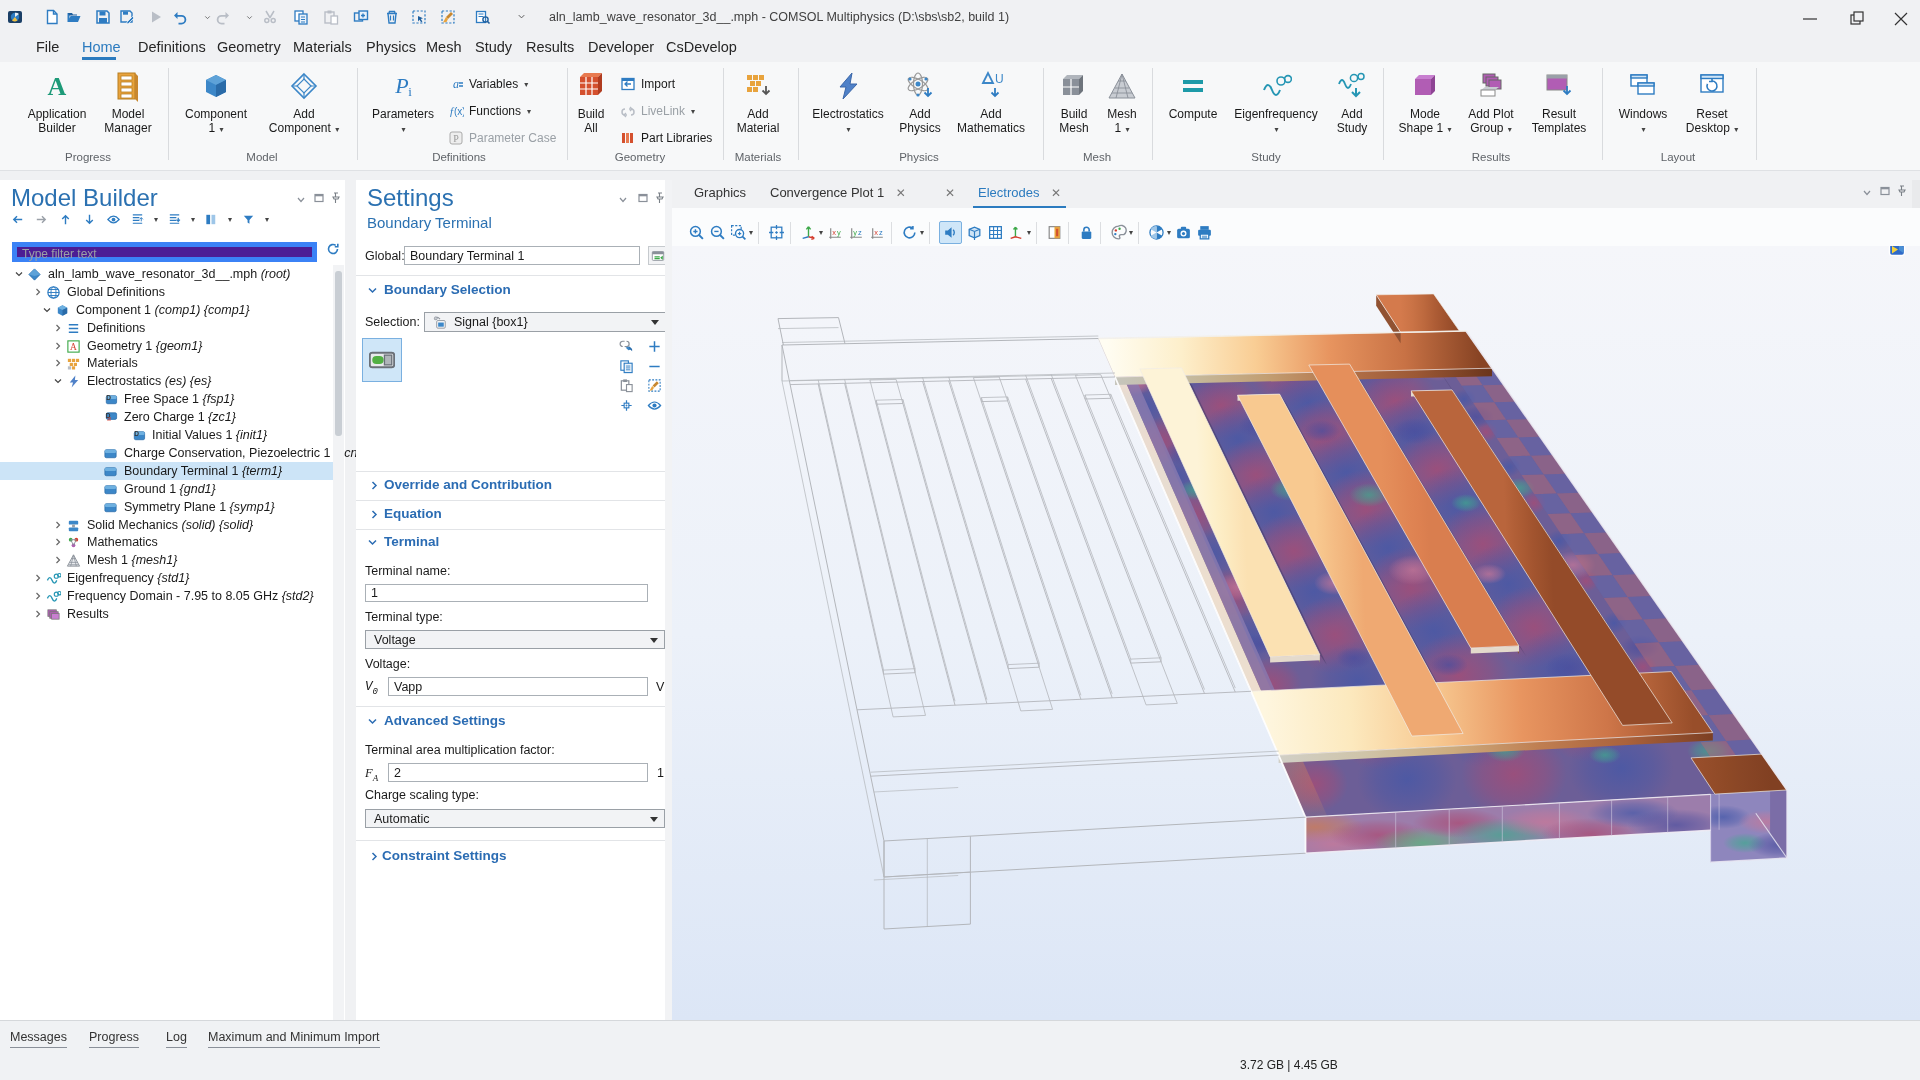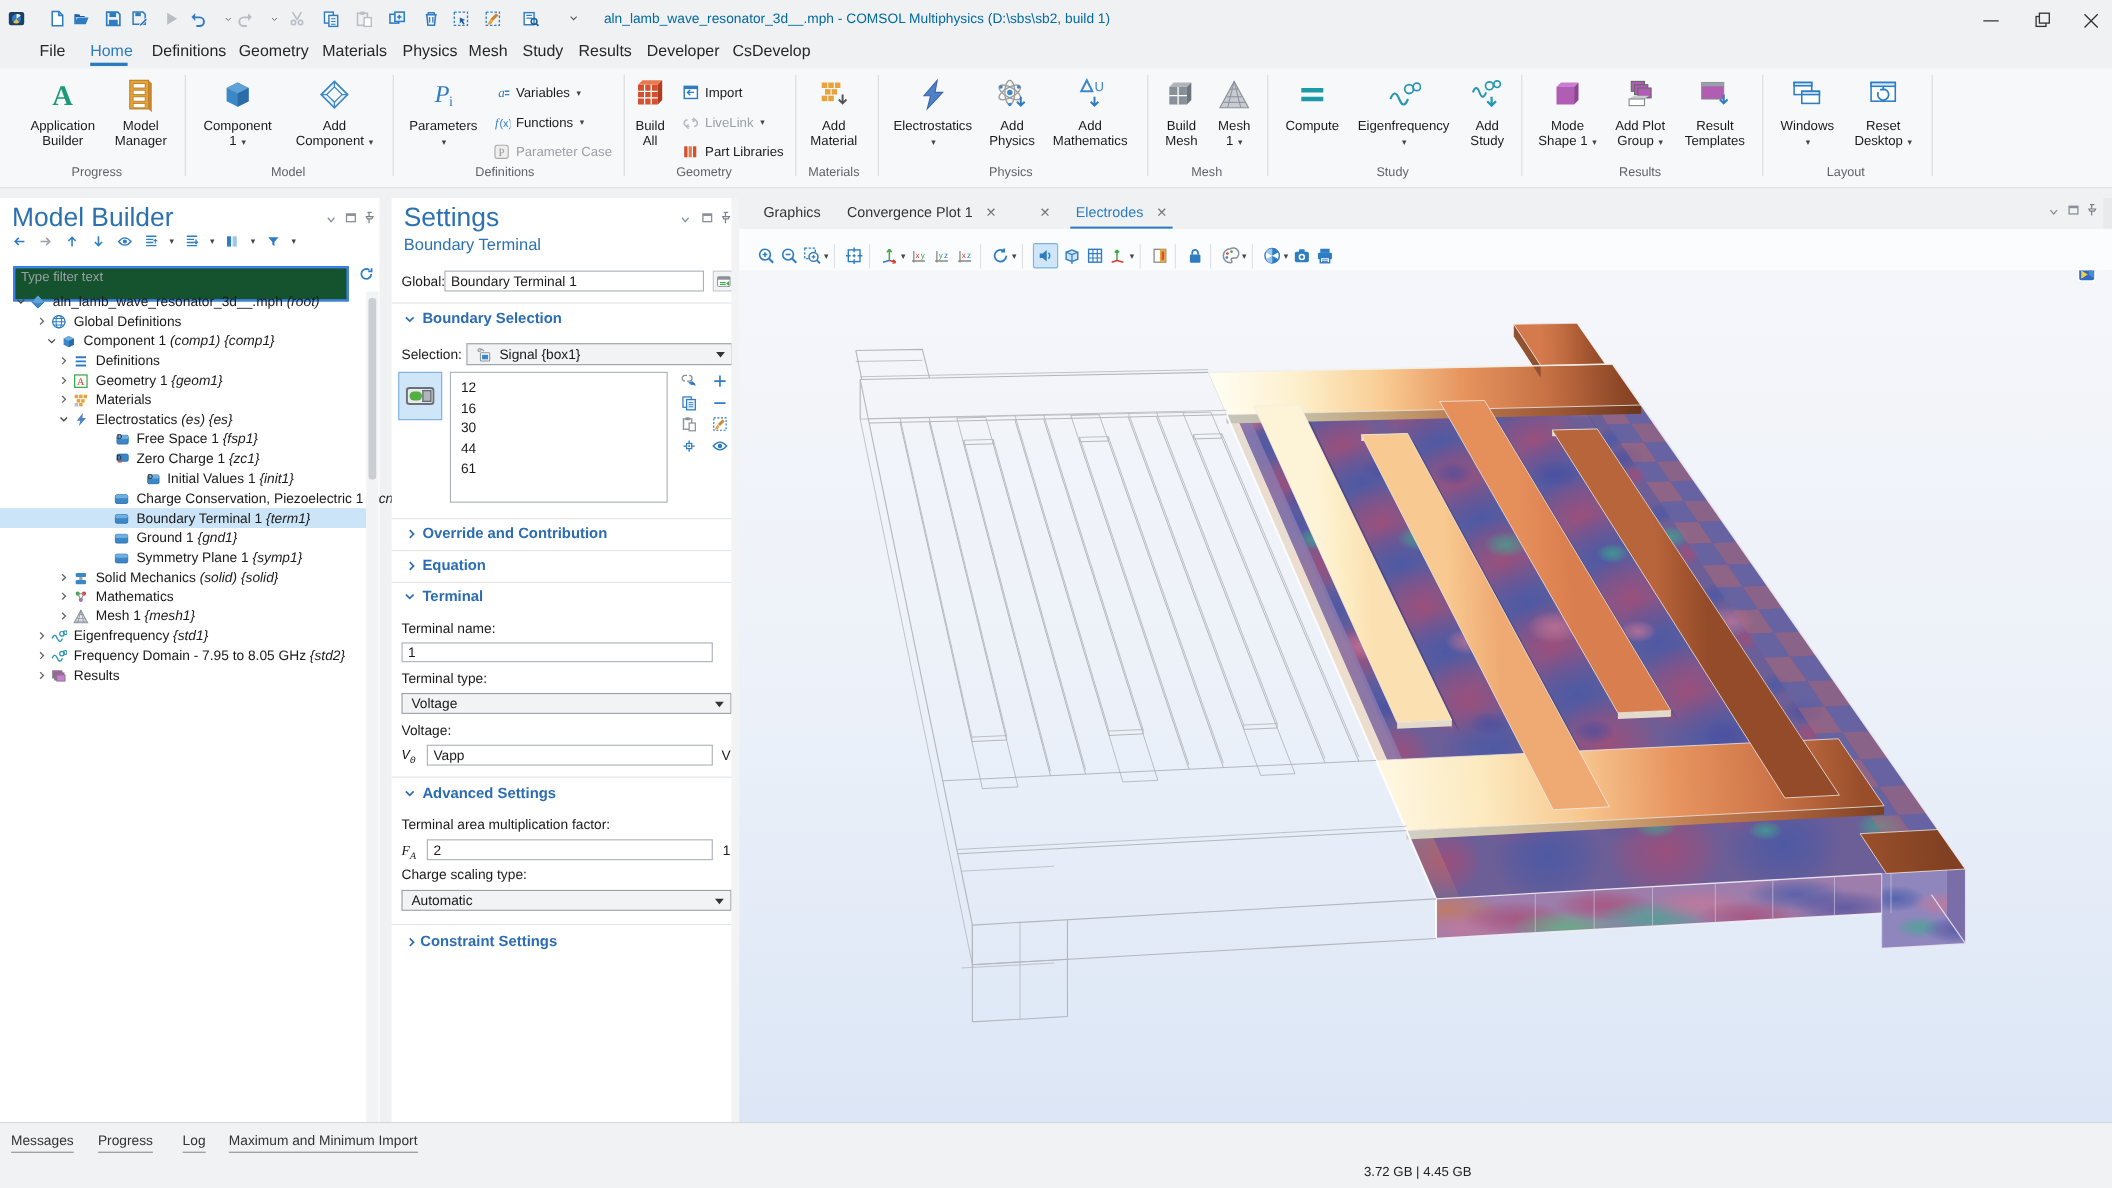--- a/index.html
+++ b/index.html
@@ -1,36 +1,36 @@
 <!DOCTYPE html>
 <html><head><meta charset="utf-8"><style>
 *{margin:0;padding:0;box-sizing:border-box}
 html,body{width:1920px;height:1080px;overflow:hidden;font-family:"Liberation Sans",sans-serif;
  -webkit-font-smoothing:antialiased;background:#f0f1f3}
 .abs{position:absolute}
 #titlebar{position:absolute;left:0;top:0;width:1920px;height:36px;background:#f0f1f3}
 .qat{position:absolute;top:9px;display:flex;align-items:center}
-#title-text{position:absolute;left:549px;top:10px;font-size:12.5px;color:#0369a1;white-space:pre}
+#title-text{position:absolute;left:549px;top:10px;font-size:12.5px;color:#404040;white-space:pre}
 #menubar{position:absolute;left:0;top:36px;width:1920px;height:26px;background:#f0f1f3}
 .menu{position:absolute;top:3px;font-size:14.5px;color:#262626}
 #ribbon{position:absolute;left:0;top:62px;width:1920px;height:109px;background:#f7f8f9;border-bottom:1px solid #dfe1e4}
 .rgroup-label{position:absolute;top:89px;font-size:11.5px;color:#5f6368;text-align:center;width:120px}
 .rsep{position:absolute;top:6px;height:92px;width:1px;background:#d9dbde}
 .bigbtn{position:absolute;top:8px;text-align:center;font-size:12px;color:#1a1a1a;line-height:14px}
 .bigbtn .ic{display:flex;justify-content:center;margin-bottom:5px}
 .smbtn{position:absolute;font-size:12px;color:#1a1a1a;display:flex;align-items:center;gap:5px;white-space:nowrap}
 .smbtn.gray{color:#9aa0a6}
 .dd{color:#444;font-size:8px;margin-left:1px}
 #mbpanel{position:absolute;left:0;top:180px;width:345px;height:840px;background:#fff}
 #setpanel{position:absolute;left:356px;top:180px;width:316px;height:840px;background:#fff}
 .phead{font-size:24px;color:#2b71b1;position:absolute;left:11px;top:4px}
 .psub{font-size:15px;color:#2b71b1;position:absolute;left:11px;top:34px}
 .pctl{position:absolute;top:12px;color:#7a8087;font-size:12px}
 #mbtools_{position:absolute;left:10px;top:32px;display:flex;gap:9px;align-items:center}
-#filterbox{position:absolute;left:12px;top:62px;width:305px;height:32px;border:2px solid #3b82f6;background:#14532d;
+#filterbox{position:absolute;left:12px;top:62px;width:305px;height:20px;border:5px solid #3b82f6;background:#4c1d95;
  font-size:12px;color:#9aa0a6;padding-left:5px;line-height:15px}
 .trow{position:absolute;left:0;width:333px;height:18px;display:flex;align-items:center;font-size:12.5px;color:#1a1a1a;white-space:nowrap}
 .trow .tw{width:13px;flex:none;display:flex;align-items:center}
 .trow .ti{width:16px;height:16px;flex:none;margin-right:5px;display:flex;align-items:center}
 .trow i{font-style:italic}
 .sel{background:#cce4f7}
 .shead{font-size:13.5px;font-weight:700;color:#2b6cb3;position:absolute}
 .schev{position:absolute;color:#2b6cb3;font-size:10px}
 .slabel{position:absolute;font-size:12.5px;color:#1a1a1a;white-space:nowrap}
 .sinput{position:absolute;border:1px solid #aab0b6;background:#fff;font-size:12.5px;color:#1a1a1a;
@@ -759,21 +759,20 @@
         <path d="M2 5 a2.5 2.5 0 0 1 4 -2 l1.5 1.5" fill="none" stroke="#8a9099" stroke-width="1.1"></path>
         <circle cx="3" cy="3.5" r="1.6" fill="#c8ccd2" stroke="#8a9099" stroke-width="0.7"></circle>
       </svg> Signal {box1}<span class="darr"></span></div>
 <div class="abs" style="left:6px;top:158px;width:40px;height:44px;border:1px solid #7ab0e0;background:#cfe6f8;display:flex;align-items:center;justify-content:center">
       <svg width="26" height="26" viewBox="0 0 16 16" style="" xmlns="http://www.w3.org/2000/svg">
         <rect x="0.5" y="3.5" width="15" height="9" rx="1.5" fill="#e8eaec" stroke="#6a7078" stroke-width="1.2"></rect>
         <rect x="2" y="5.5" width="7" height="5" rx="2.5" fill="#52b043"></rect>
         <rect x="9.5" y="5" width="4.5" height="6" fill="#b0b5ba" stroke="#6a7078" stroke-width="0.8"></rect>
       </svg>
     </div>
-<div class="abs" style="left:53px;top:158px;width:198px;height:119px;border:1px solid #aab0b6;background:#fff;font-size:12.5px;color:#1a1a1a;padding:4px 0 0 9px;line-height:18.5px">12<br>16<br>30<br>44<br>61</div>
 <div class="abs" style="left:263px;top:159px"><svg width="15" height="15" viewBox="0 0 16 16" style="" xmlns="http://www.w3.org/2000/svg">
         <path d="M4 8 a2.8 2.8 0 0 1 0 -5.6 h2 M8 2.4 a2.8 2.8 0 0 1 0 5.6 h-2" fill="none" stroke="#8a9099" stroke-width="1.3"></path>
         <path d="M7 9 l4 -1 3 3 -4 1 Z" fill="#3c87c8"></path>
         <path d="M11 8 l3 3 v2 l-3 -3 Z" fill="#2a6ba8"></path>
       </svg></div>
 <div class="abs" style="left:291px;top:159px"><svg width="15" height="15" viewBox="0 0 16 16" style="" xmlns="http://www.w3.org/2000/svg">
         <path d="M8 2.5 v11 M2.5 8 h11" stroke="#2e7cc2" stroke-width="1.6"></path>
       </svg></div>
 <div class="abs" style="left:263px;top:178.5px"><svg width="15" height="15" viewBox="0 0 16 16" style="" xmlns="http://www.w3.org/2000/svg">
         <rect x="2" y="2" width="8" height="10" fill="#fff" stroke="#2e7cc2" stroke-width="1.2"></rect>

